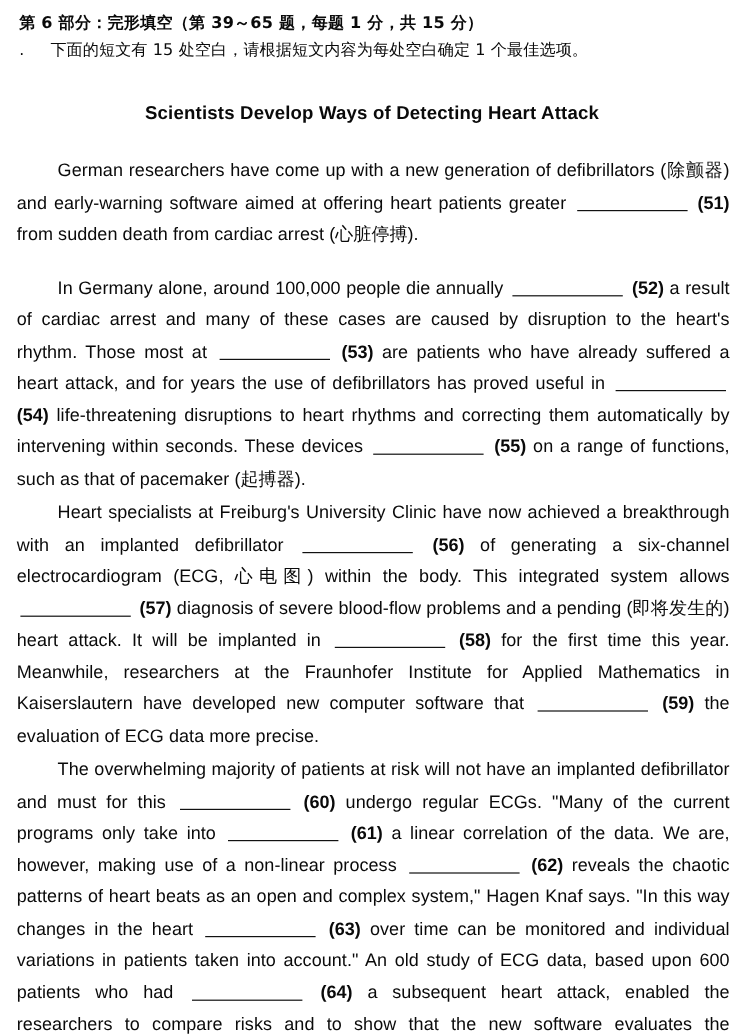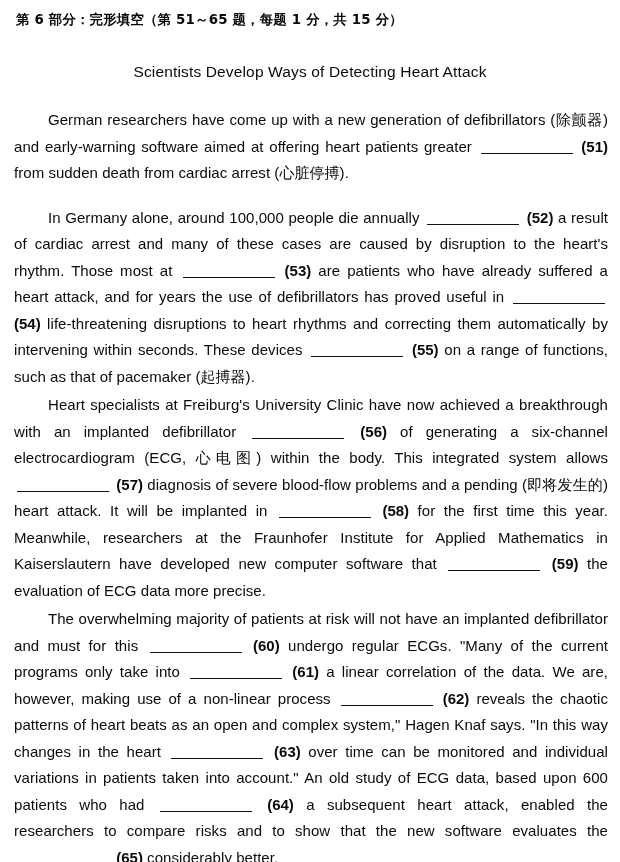--- a/index.html
+++ b/index.html
@@ -43,21 +43,21 @@
   }
   .inst-line-2 .stray-dot {
     display: inline-block;
     width: 26px;
     font-size: 13px;
   }
 
   
   .article-title {
     text-align: center;
-    font-weight: normal;
+    font-weight: bold;
     font-size: 15.5px;
     letter-spacing: 0.15px;
     margin: 33px 0 0 0;
     padding: 0 30px;
   }
 
   
   .article-body {
     margin: 0;
     padding: 0 12px 0 14px;
@@ -92,21 +92,24 @@
     font-family: "DejaVu Sans", "Liberation Sans", sans-serif;
     font-size: 13.4px;
   }
 </style>
 </head>
 <body>
 
 <div class="page">
 
   <div class="instructions">
-    <div class="inst-line inst-line-1 cn">第 6 部分：完形填空（第 51～65 题，每题 1 分，共 15 分）</div>
+    <div class="inst-line inst-line-1 cn">第 6 部分：完形填空（第 39～65 题，每题 1 分，共 15 分）</div>
+    <div class="inst-line inst-line-2 cn">
+      <span class="stray-dot">.</span><span>下面的短文有 15 处空白，请根据短文内容为每处空白确定 1 个最佳选项。</span>
+    </div>
   </div>
 
   <h1 class="article-title">Scientists Develop Ways of Detecting Heart Attack</h1>
 
   <div class="article-body">
     <p class="para p1">German researchers have come up with a new generation of defibrillators (除颤器) and early-warning software aimed at offering heart patients greater <span class="blank"></span> <span class="qnum">(51)</span> from sudden death from cardiac arrest (心脏停搏).</p>
     <p class="para p2">In Germany alone, around 100,000 people die annually <span class="blank"></span> <span class="qnum">(52)</span> a result of cardiac arrest and many of these cases are caused by disruption to the heart's rhythm. Those most at <span class="blank"></span> <span class="qnum">(53)</span> are patients who have already suffered a heart attack, and for years the use of defibrillators has proved useful in <span class="blank"></span> <span class="qnum">(54)</span> life-threatening disruptions to heart rhythms and correcting them automatically by intervening within seconds. These devices <span class="blank"></span> <span class="qnum">(55)</span> on a range of functions, such as that of pacemaker (起搏器).</p>
     <p class="para p3">Heart specialists at Freiburg's University Clinic have now achieved a breakthrough with an implanted defibrillator <span class="blank"></span> <span class="qnum">(56)</span> of generating a six-channel electrocardiogram (ECG, 心电图) within the body. This integrated system allows <span class="blank"></span> <span class="qnum">(57)</span> diagnosis of severe blood-flow problems and a pending (即将发生的) heart attack. It will be implanted in <span class="blank"></span> <span class="qnum">(58)</span> for the first time this year. Meanwhile, researchers at the Fraunhofer Institute for Applied Mathematics in Kaiserslautern have developed new computer software that <span class="blank"></span> <span class="qnum">(59)</span> the evaluation of ECG data more precise.</p>
     <p class="para p4">The overwhelming majority of patients at risk will not have an implanted defibrillator and must for this <span class="blank"></span> <span class="qnum">(60)</span> undergo regular ECGs. "Many of the current programs only take into <span class="blank"></span> <span class="qnum">(61)</span> a linear correlation of the data. We are, however, making use of a non-linear process <span class="blank"></span> <span class="qnum">(62)</span> reveals the chaotic patterns of heart beats as an open and complex system," Hagen Knaf says. "In this way changes in the heart <span class="blank"></span> <span class="qnum">(63)</span> over time can be monitored and individual variations in patients taken into account." An old study of ECG data, based upon 600 patients who had <span class="blank"></span> <span class="qnum">(64)</span> a subsequent heart attack, enabled the researchers to compare risks and to show that the new software evaluates the <span class="blank"></span> <span class="qnum">(65)</span> considerably better.</p>
   </div>

